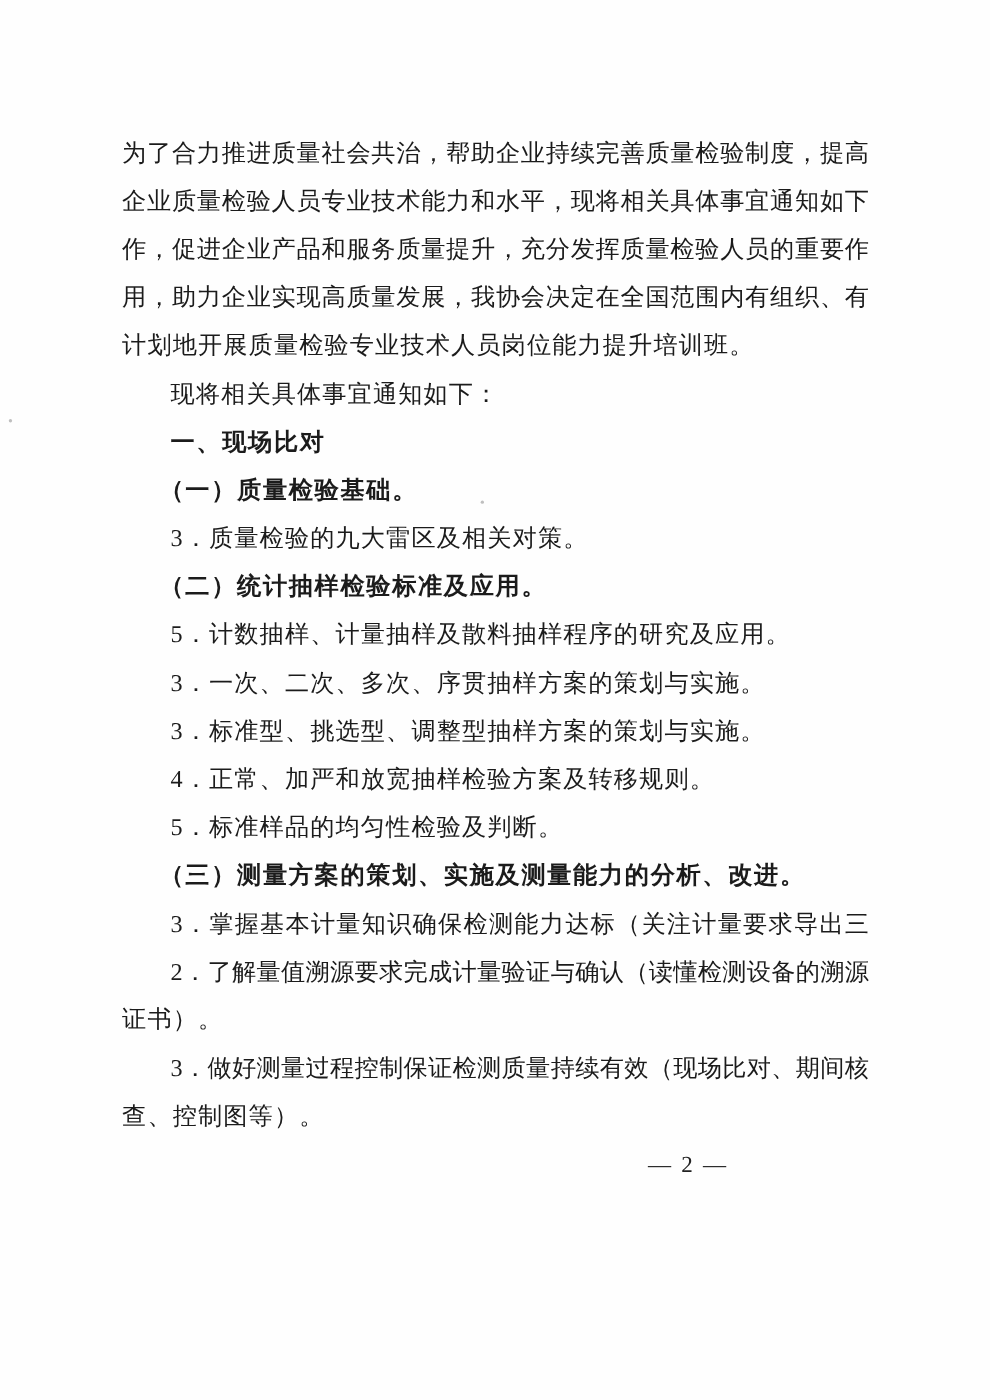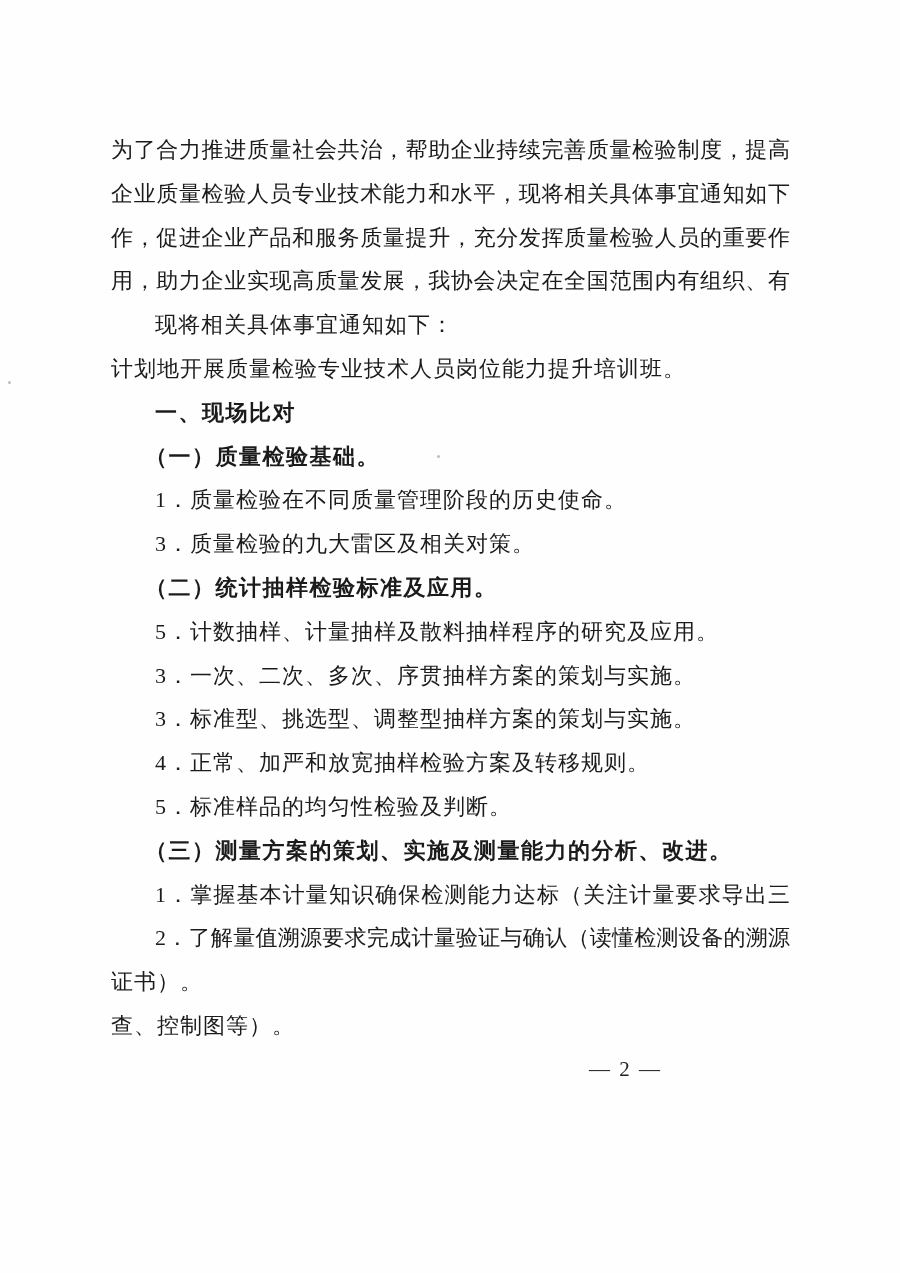--- a/index.html
+++ b/index.html
@@ -12,21 +12,21 @@
     width: 900px;
     height: 1273px;
     background: #fefefe;
     overflow: hidden;
     font-family: "Liberation Serif", "DejaVu Serif", serif;
     color: #1b1b1b;
   }
   .text-block {
     position: absolute;
     left: 111px;
-    top: 128px;
+    top: 117px;
     width: 679px;
     font-family: Liberation Serif, serif;
   }
   .line {
     font-size: 22px;
     line-height: 43.8px;
     height: 43.8px;
     letter-spacing: 1px;
     white-space: normal;
   }
@@ -59,33 +59,33 @@
 <div class="page">
 
   <div class="speck" style="left:8px; top:381px; width:3px; height:3px;"></div>
   <div class="speck" style="left:437px; top:455px; width:3px; height:3px;"></div>
 
   <div class="text-block">
     <div class="line just">为了合力推进质量社会共治，帮助企业持续完善质量检验制度，提高</div>
     <div class="line just">企业质量检验人员专业技术能力和水平，现将相关具体事宜通知如下</div>
     <div class="line just">作，促进企业产品和服务质量提升，充分发挥质量检验人员的重要作</div>
     <div class="line just">用，助力企业实现高质量发展，我协会决定在全国范围内有组织、有</div>
+    <div class="line">计划地开展质量检验专业技术人员岗位能力提升培训班。</div>
     <div class="line ind2">现将相关具体事宜通知如下：</div>
-    <div class="line">计划地开展质量检验专业技术人员岗位能力提升培训班。</div>
     <div class="line ind2 bold">一、现场比对</div>
     <div class="line ind16 bold">（一）质量检验基础。</div>
-    <div class="line ind2">1．质量检验在不同质量管理阶段的历史使命。</div>
     <div class="line ind2">3．质量检验的九大雷区及相关对策。</div>
     <div class="line ind16 bold">（二）统计抽样检验标准及应用。</div>
     <div class="line ind2">5．计数抽样、计量抽样及散料抽样程序的研究及应用。</div>
     <div class="line ind2">3．一次、二次、多次、序贯抽样方案的策划与实施。</div>
     <div class="line ind2">3．标准型、挑选型、调整型抽样方案的策划与实施。</div>
     <div class="line ind2">4．正常、加严和放宽抽样检验方案及转移规则。</div>
     <div class="line ind2">5．标准样品的均匀性检验及判断。</div>
     <div class="line ind16 bold">（三）测量方案的策划、实施及测量能力的分析、改进。</div>
-    <div class="line ind2 just">1．掌握基本计量知识确保检测能力达标（关注计量要求导出三</div>
+    <div class="line ind2 just">3．掌握基本计量知识确保检测能力达标（关注计量要求导出三</div>
     <div class="line ind2 just">2．了解量值溯源要求完成计量验证与确认（读懂检测设备的溯源</div>
     <div class="line">证书）。</div>
+    <div class="line ind2 just">3．做好测量过程控制保证检测质量持续有效（现场比对、期间核</div>
     <div class="line">查、控制图等）。</div>
     <div class="line pagenum">— 2 —</div>
   </div>
 
 </div>
 
 </body></html>

